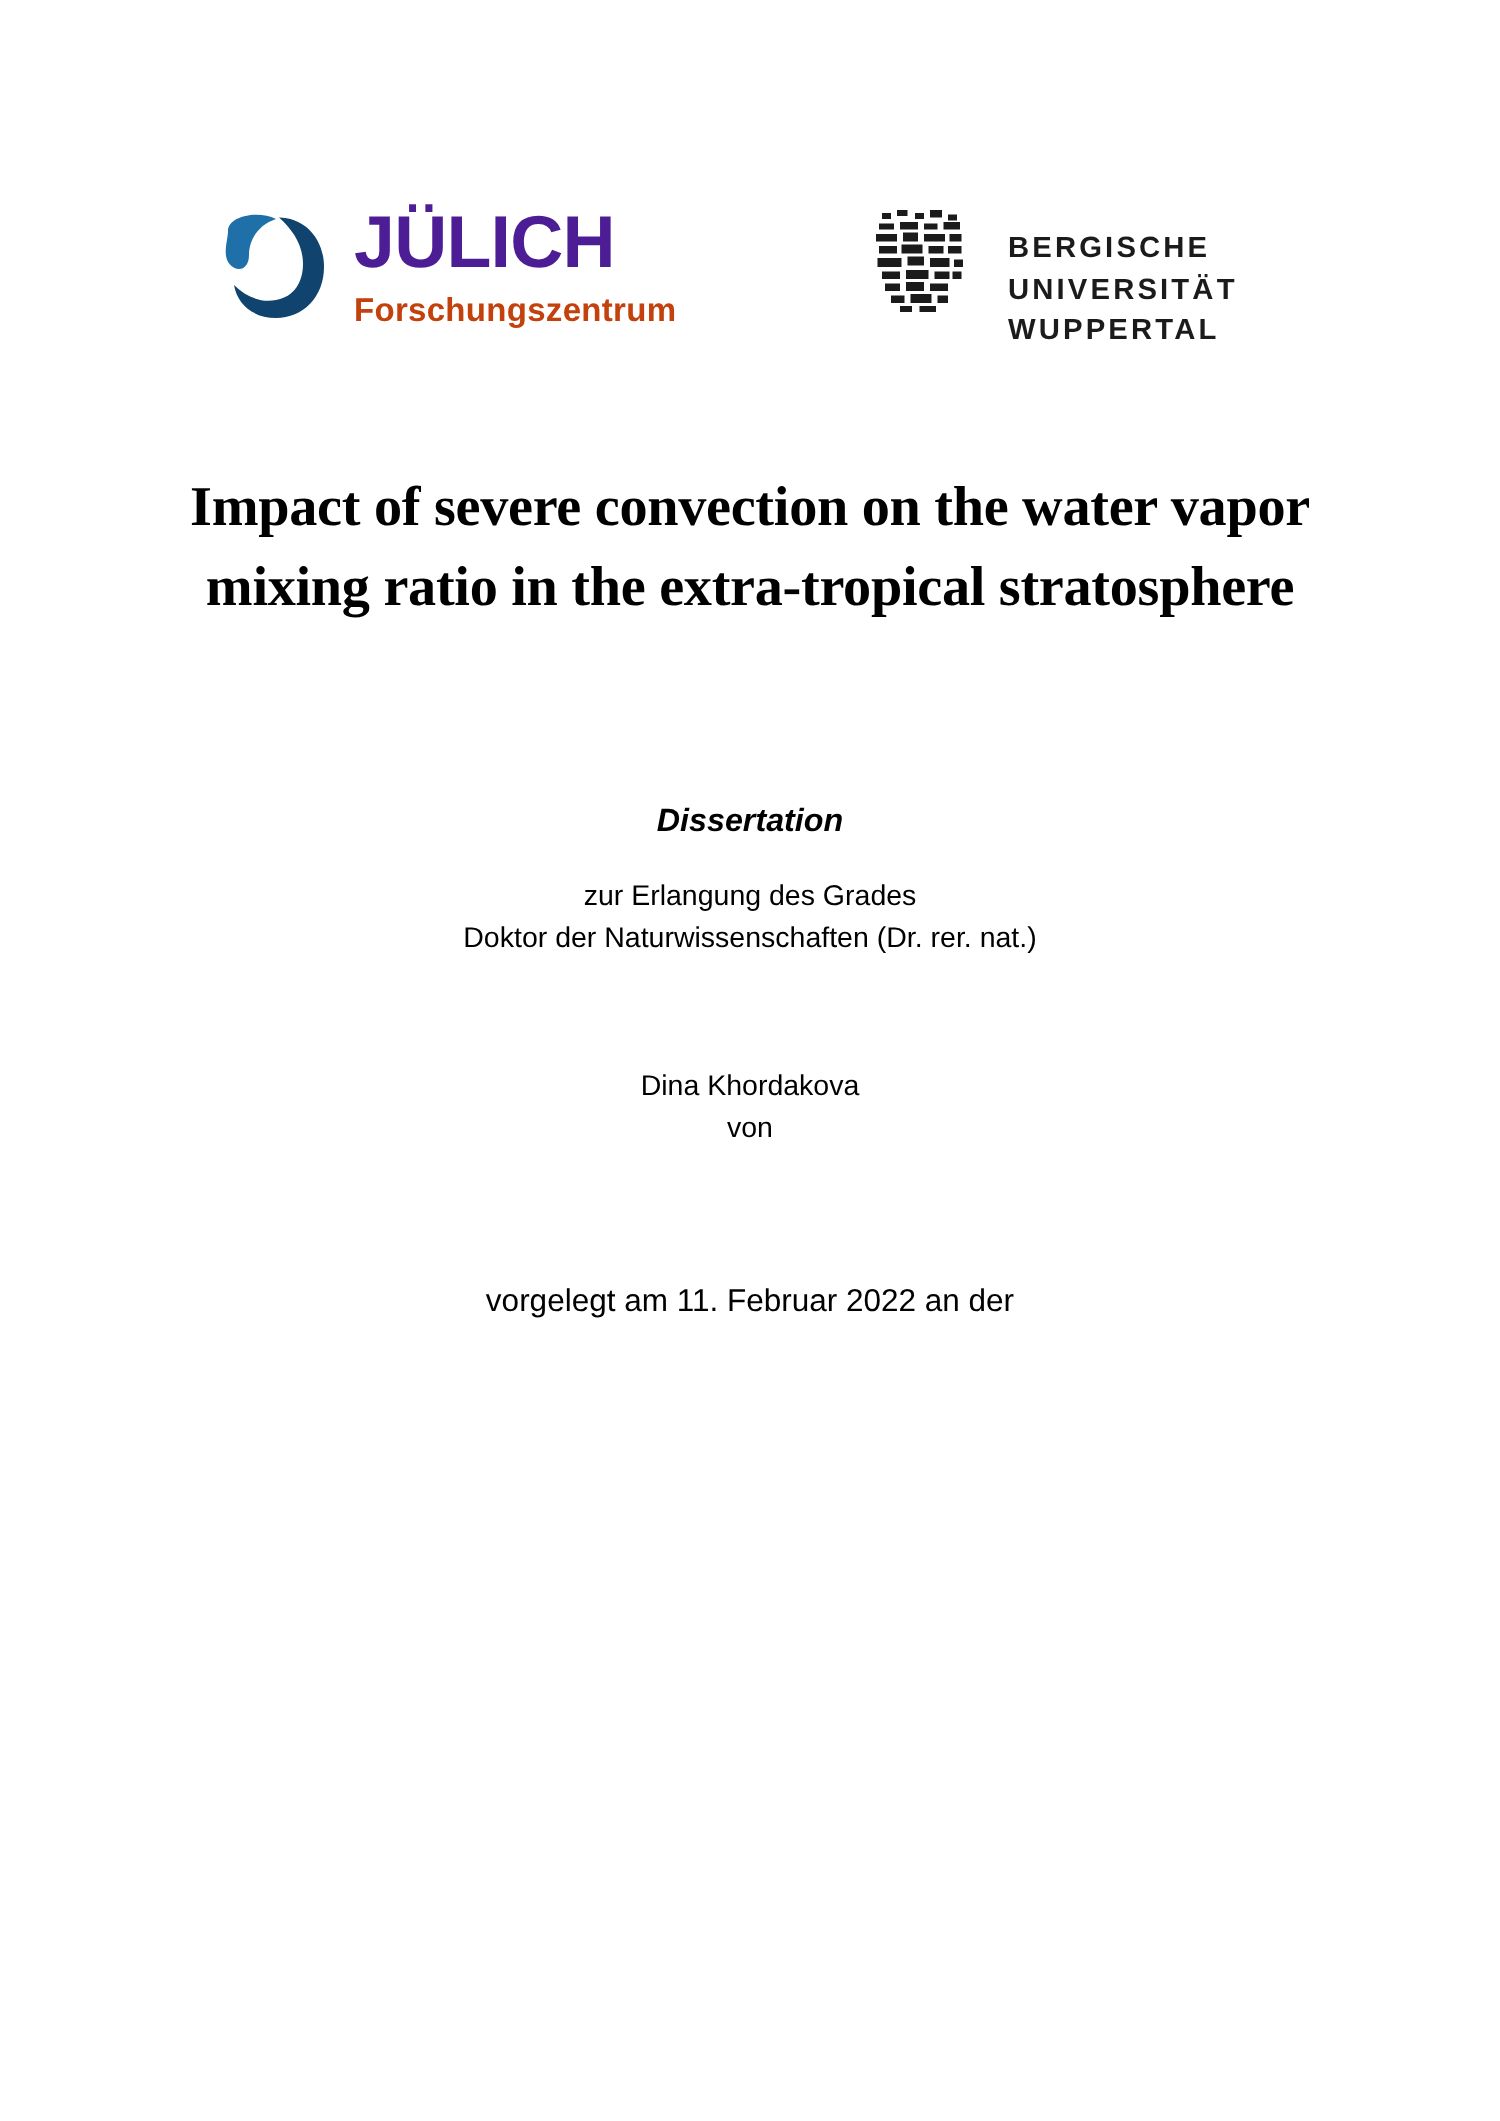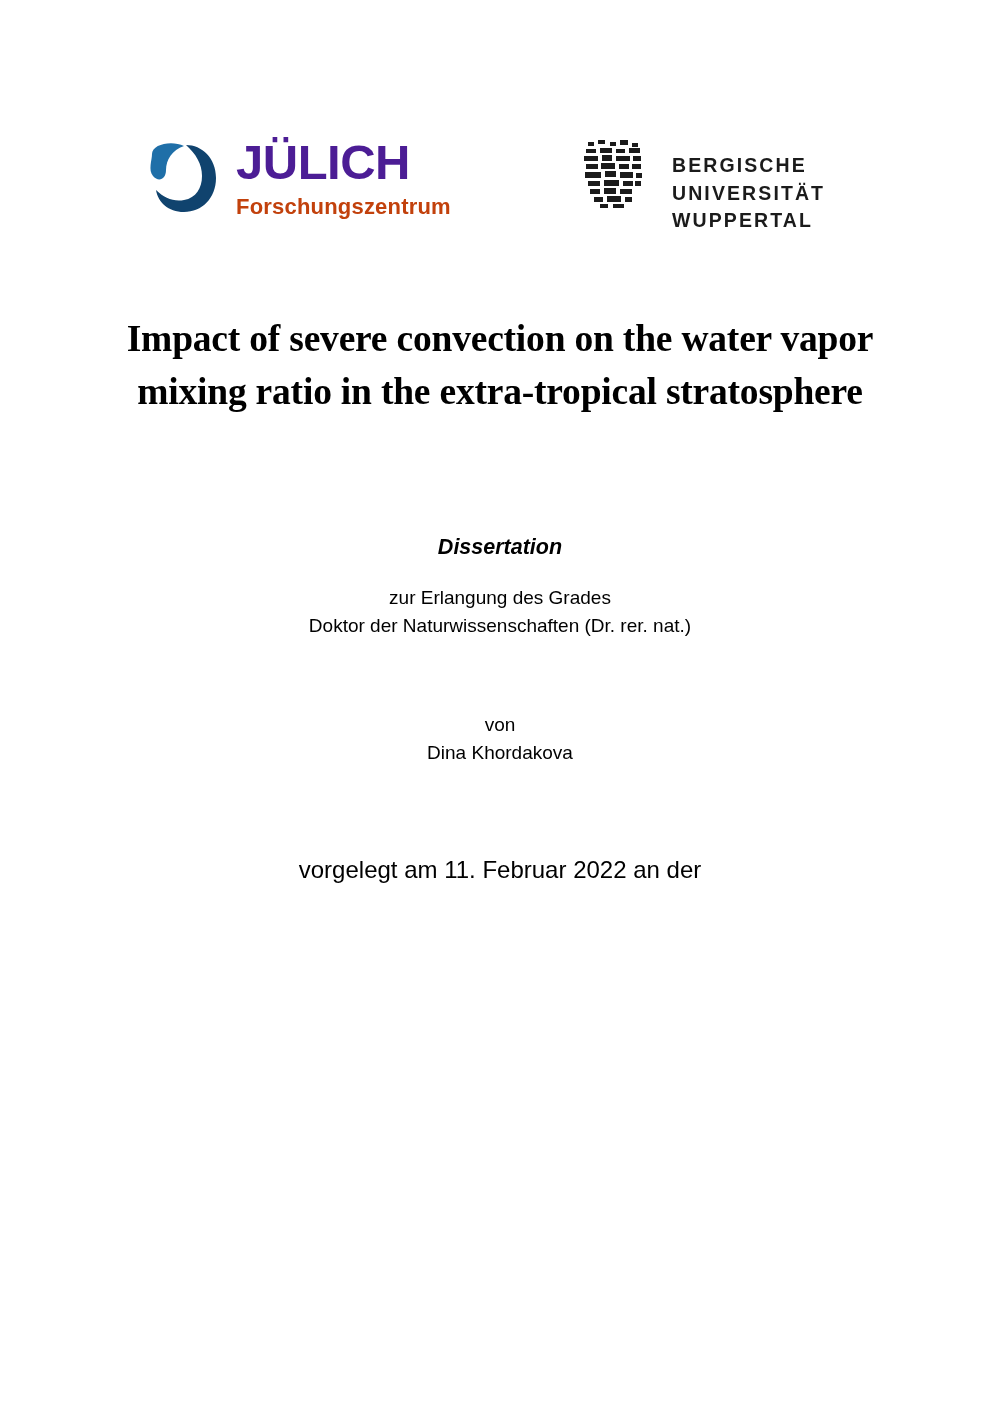--- a/index.html
+++ b/index.html
@@ -146,21 +146,21 @@
     line-height: 1.48;
   }
 
   
   .submission-block {
     position: absolute;
     top: 852px;
     left: 100px;
     width: 800px;
     text-align: center;
-    font-size: 24px;
+    font-size: 21px;
     line-height: 1.48;
   }
 
   
   .institution-block {
     position: absolute;
     top: 972px;
     left: 100px;
     width: 800px;
     text-align: center;
@@ -240,20 +240,20 @@
 
   <h1 class="doc-title">Impact of severe convection on the water vapor mixing ratio in the extra-tropical stratosphere</h1>
 
   <div class="degree-block">
     <div class="degree-heading">Dissertation</div>
     <div class="degree-line first">zur Erlangung des Grades</div>
     <div class="degree-line">Doktor der Naturwissenschaften (Dr. rer. nat.)</div>
   </div>
 
   <div class="author-block">
+    <div class="author-line">Dina Khordakova</div>
     <div class="author-line">von</div>
-    <div class="author-line">Dina Khordakova</div>
   </div>
 
   <div class="submission-block">vorgelegt am 11. Februar 2022 an der</div>
 
 
 </div>
 
 </body></html>

